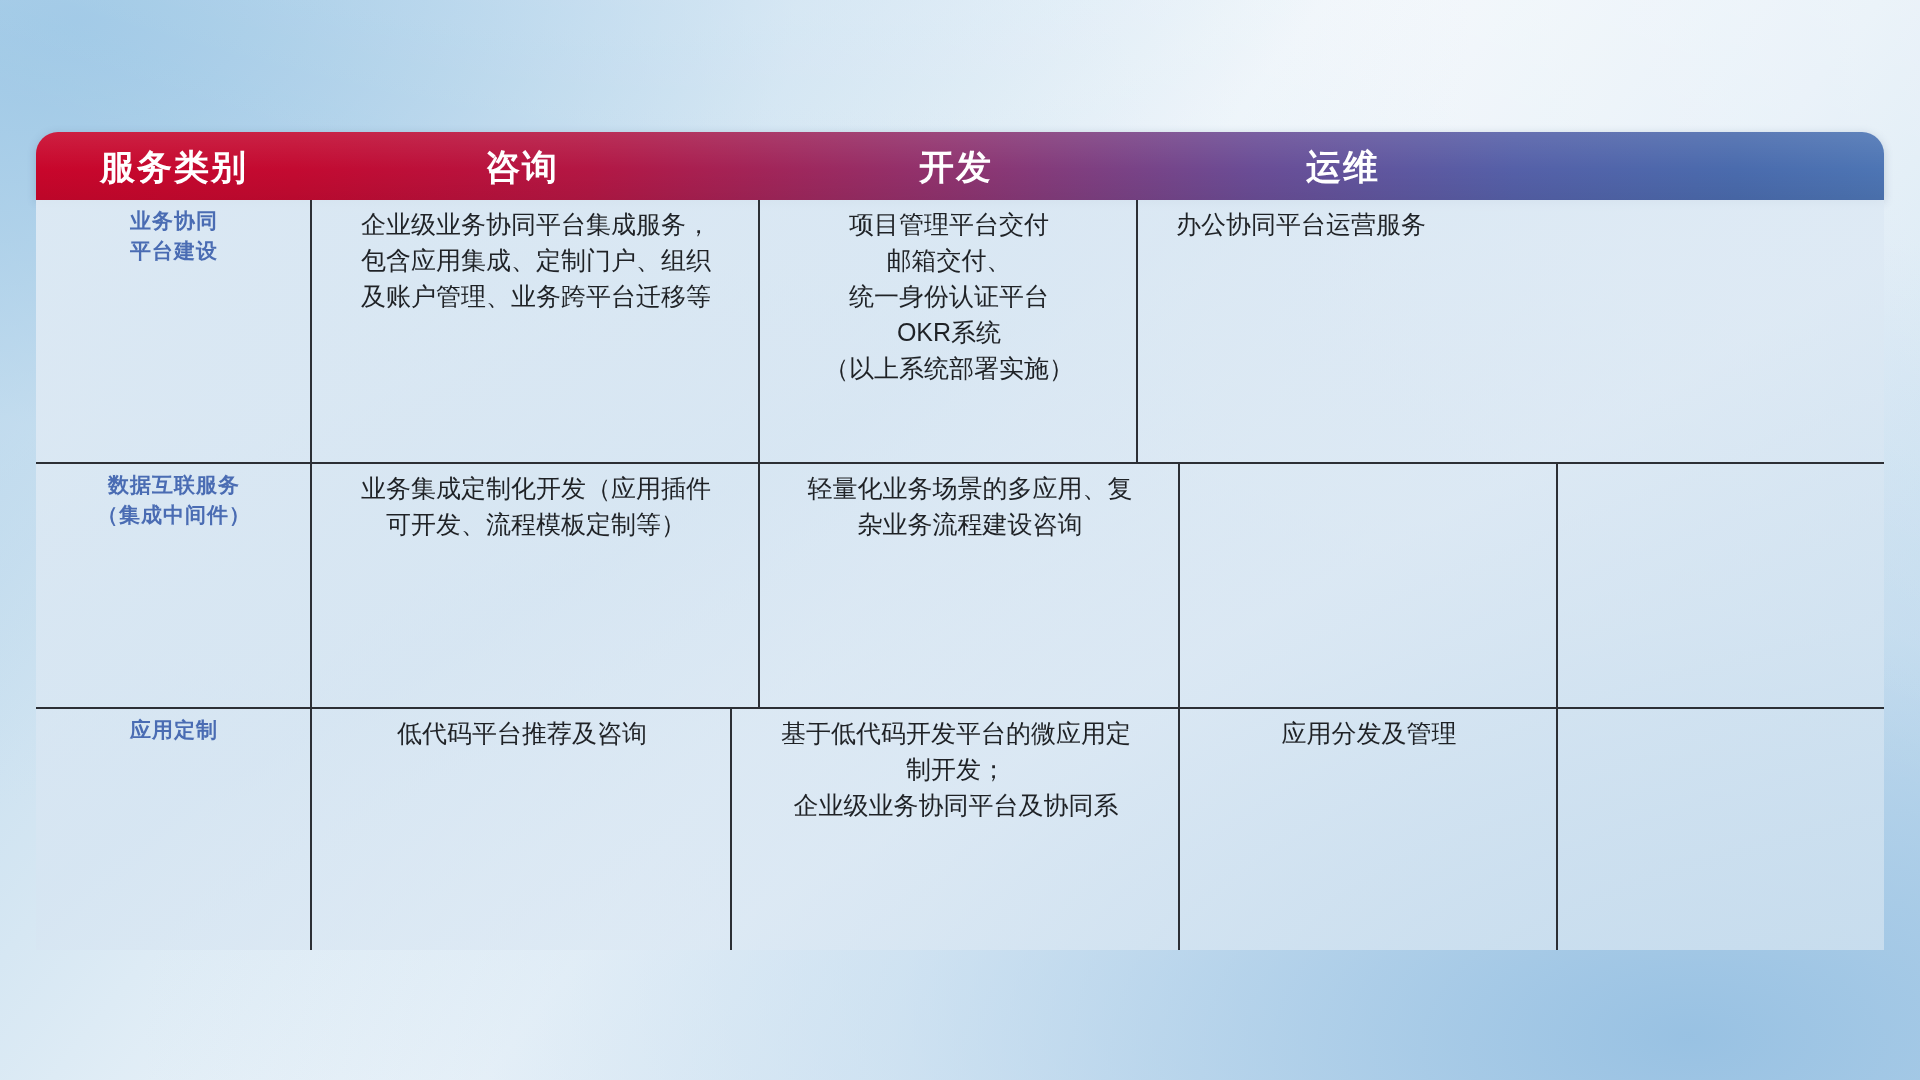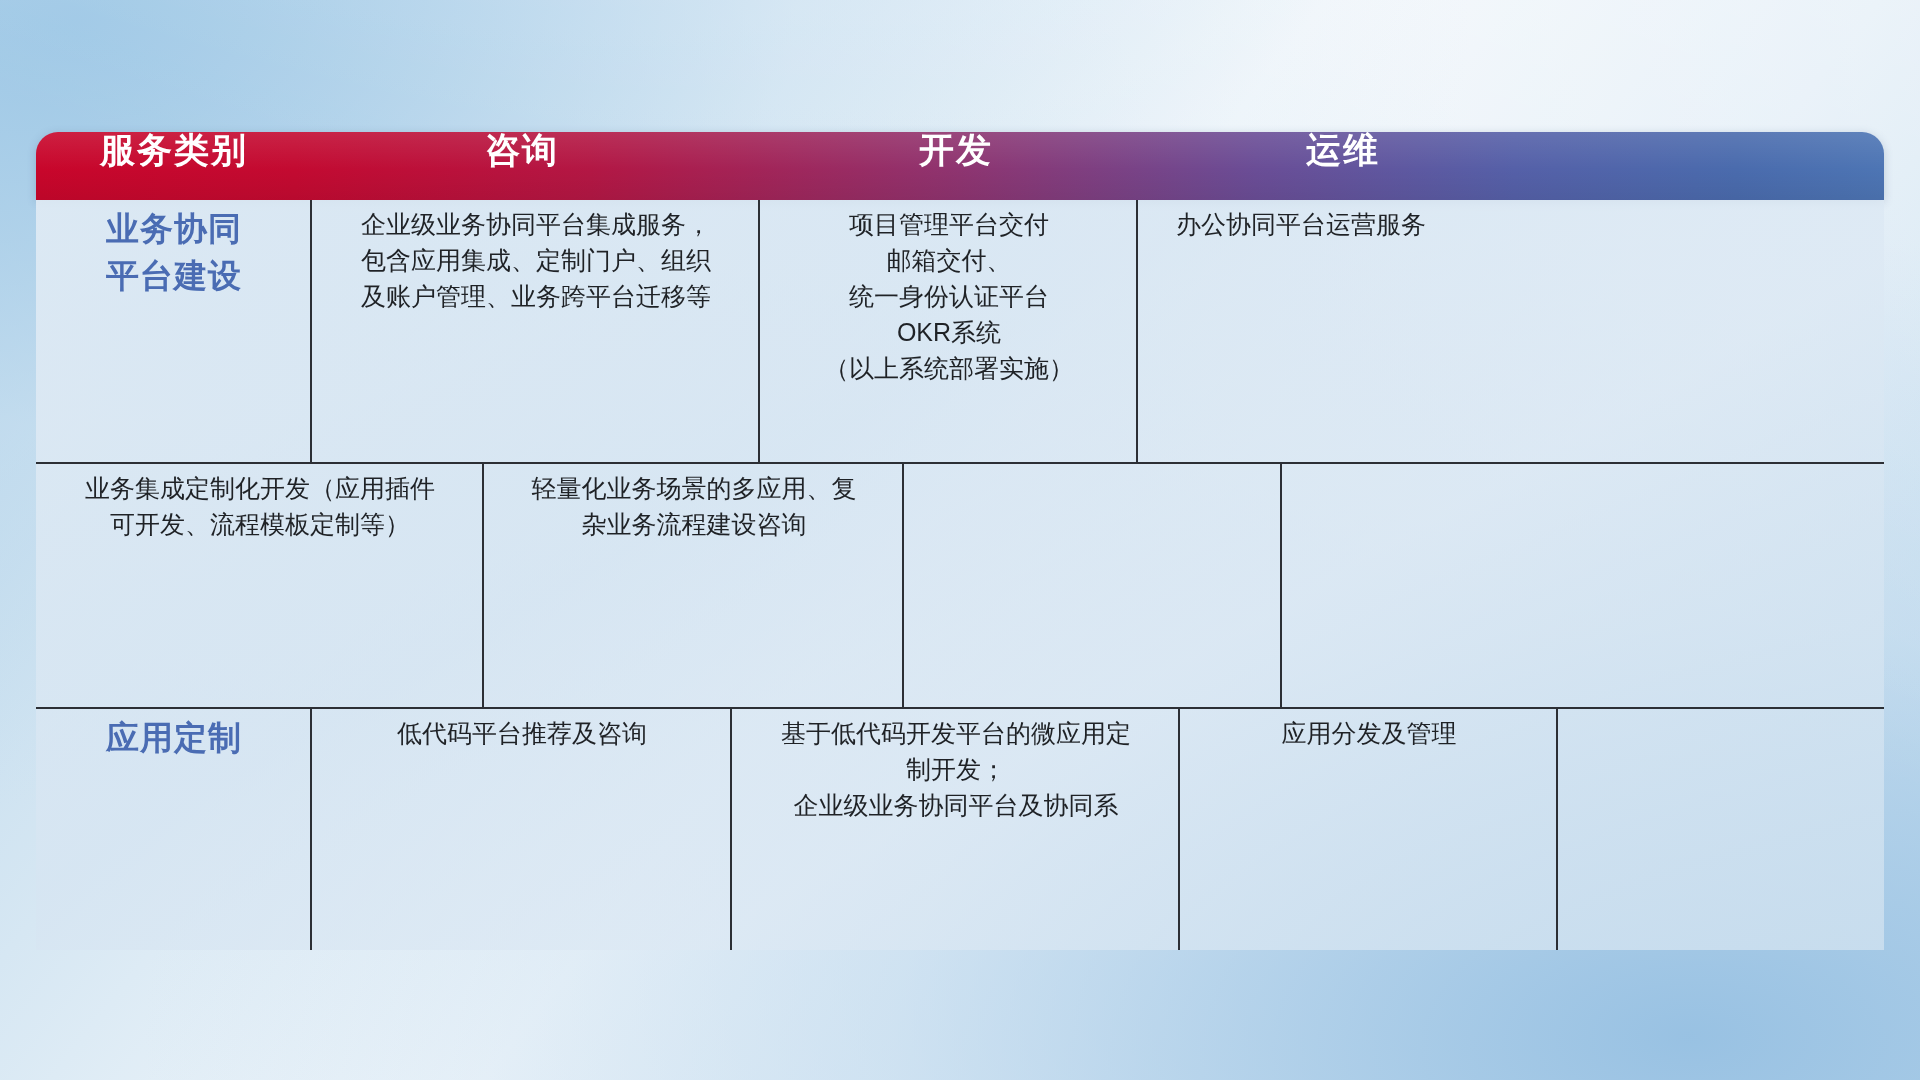--- a/index.html
+++ b/index.html
@@ -28,20 +28,21 @@
     left:36px; top:132px;
     width:1848px; height:818px;
     display:flex; flex-direction:column;
   }
 
   
   #head-row{
     height:122px;
     border-radius:22px 22px 0 0;
     display:flex;
+    align-items:center;
     position:relative;
     overflow:hidden;
     background:linear-gradient(90deg,
         #c8062b 0%,
         #c30a31 14%,
         #b31744 30%,
         #8e3470 50%,
         #6a4d96 66%,
         #5560a8 80%,
         #4a6bad 92%,
@@ -92,21 +93,21 @@
   }
   
   .bcell.sep-right::after{
     content:"";
     position:absolute; right:0; top:0; bottom:0;
     width:2px; background:#2c2f35;
   }
 
   .cat-label{
     color:#4a6cb3;
-    font-size:33px;
+    font-size:21px;
     font-weight:bold;
     line-height:1.42;
     letter-spacing:1px;
     white-space:pre-line;
   }
   .cell-text{
     color:#1f2226;
     font-size:25px;
     line-height:1.44;
     white-space:pre-line;
@@ -152,20 +153,24 @@
 统一身份认证平台
 OKR系统
 （以上系统部署实施）</span>
       </div>
       <div class="bcell c4">
         <span class="cell-text">办公协同平台运营服务</span>
       </div>
     </div>
 
     <div class="brow" id="row-1">
+      <div class="bcell c0 sep-right">
+        <span class="cat-label">数据互联服务
+（集成中间件）</span>
+      </div>
       <div class="bcell c2 sep-right">
         <span class="cell-text">业务集成定制化开发（应用插件
 可开发、流程模板定制等）</span>
       </div>
       <div class="bcell c1 sep-right">
         <span class="cell-text">轻量化业务场景的多应用、复
 杂业务流程建设咨询</span>
       </div>
       <div class="bcell c3 sep-right">
         <span class="cell-text"></span>

